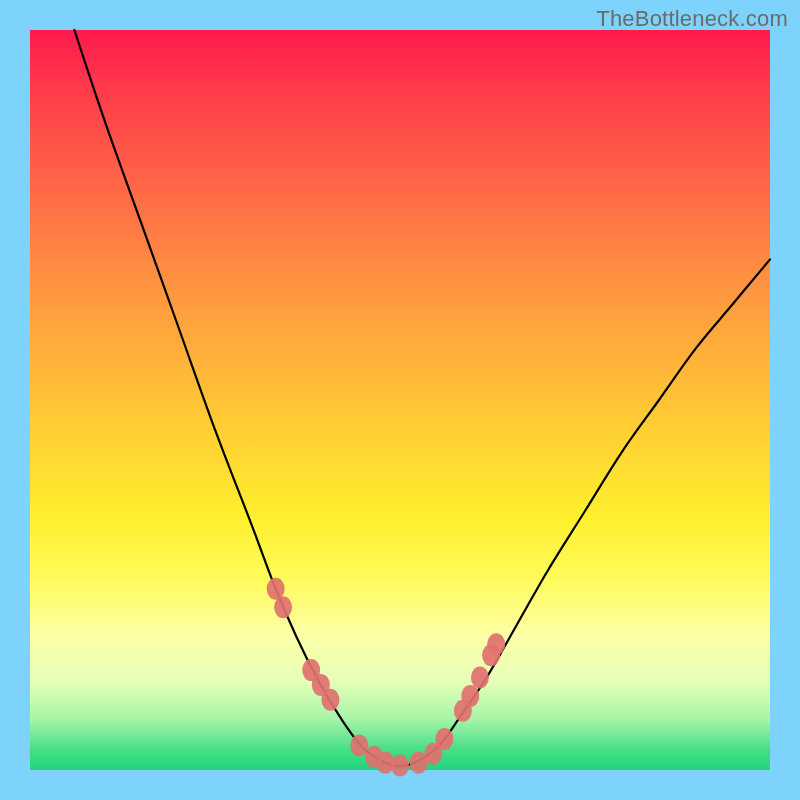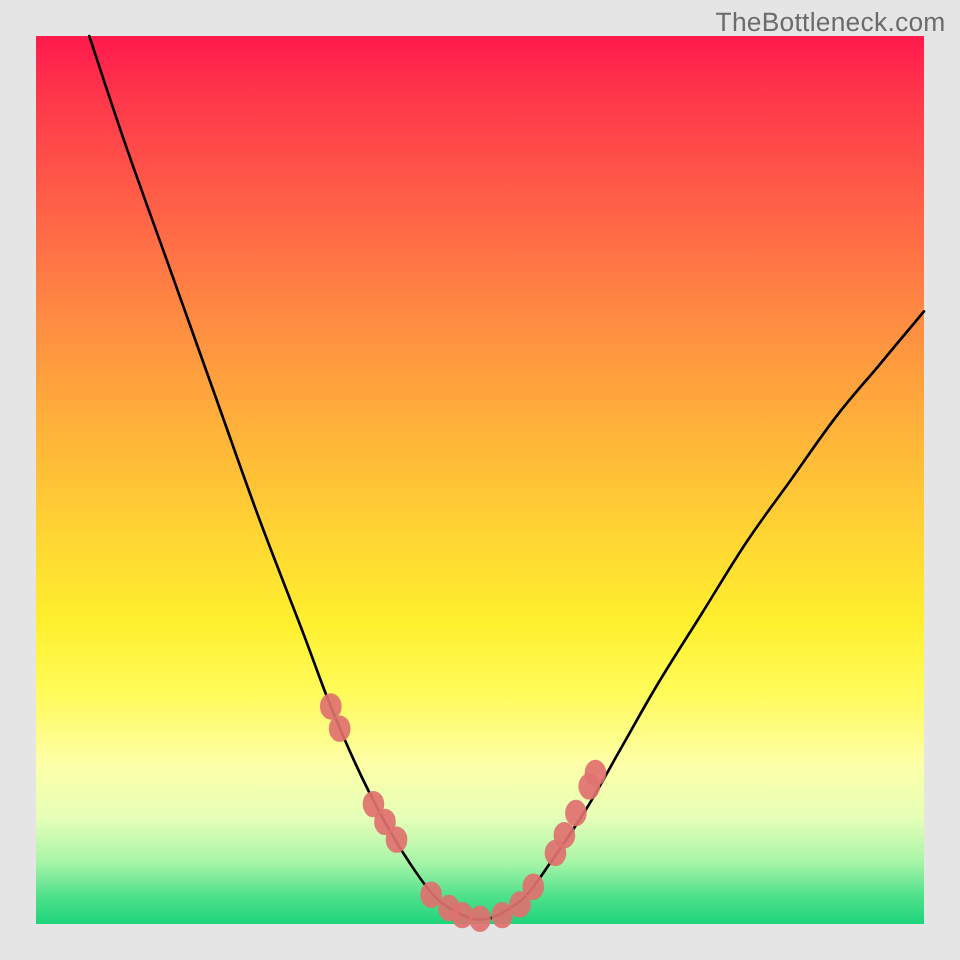--- a/index.html
+++ b/index.html
@@ -10,21 +10,21 @@
     overflow: hidden;
     background: #000;
     font-family: Arial, Helvetica, sans-serif;
   }
   .frame {
     position: absolute;
     top: 0;
     left: 0;
     width: 800px;
     height: 800px;
-    background: #e5e5e5;
+    background: #7dd3fc;
   }
   .plot-area {
     position: absolute;
     top: 30px;
     left: 30px;
     width: 740px;
     height: 740px;
     background: linear-gradient(to bottom,
       #ff1a4d 0%,
       #ff3b4a 8%,

